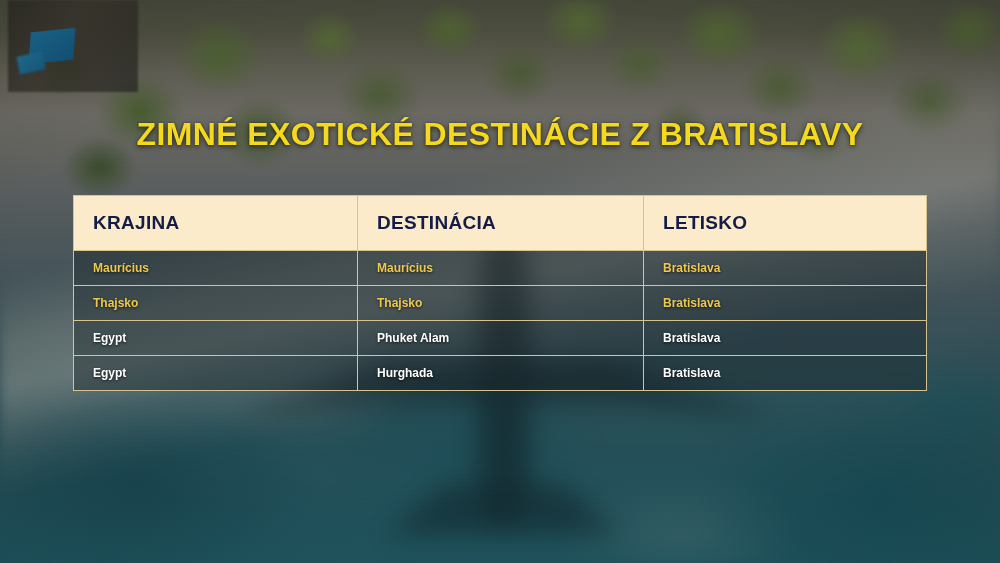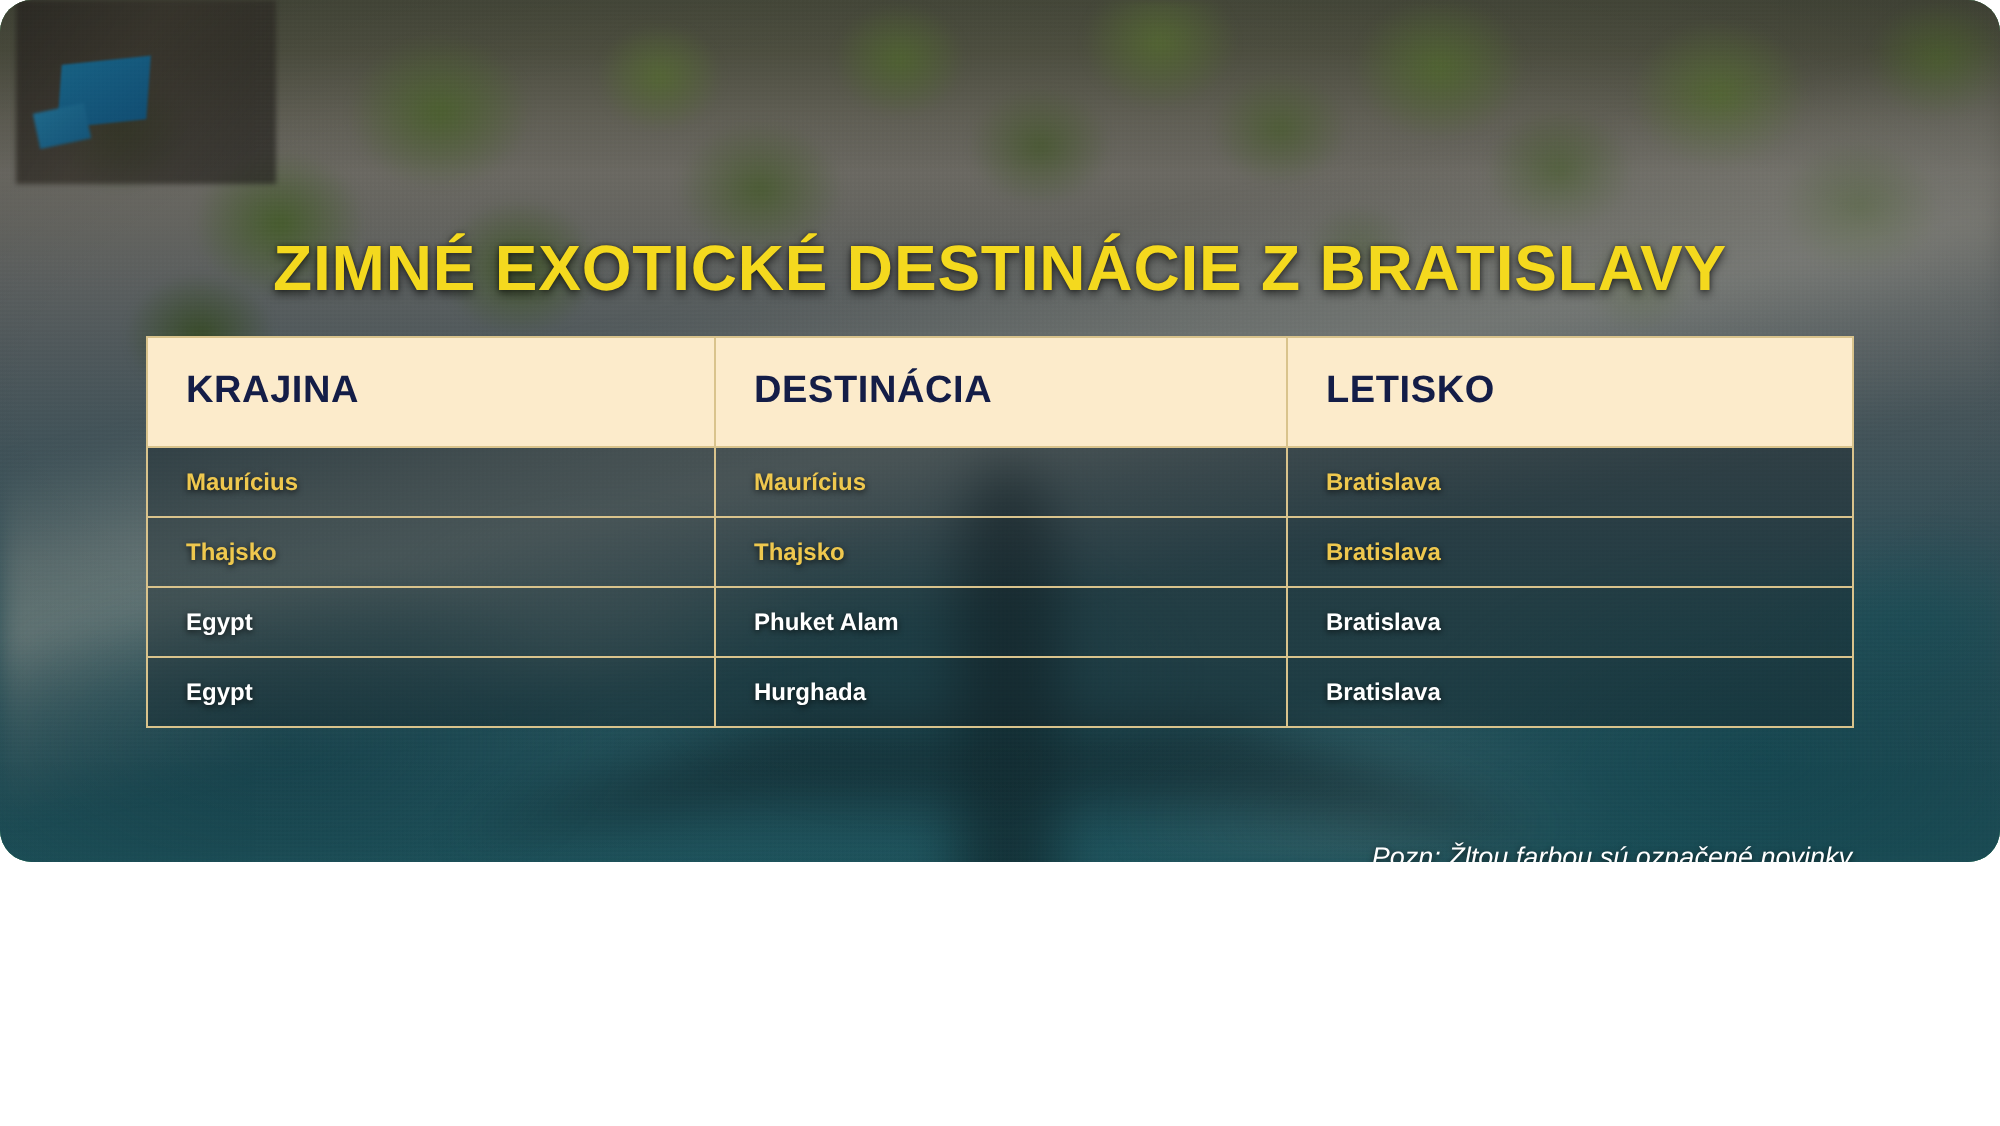--- a/index.html
+++ b/index.html
@@ -7,24 +7,23 @@
   html, body {
     width: 1000px;
     height: 563px;
     overflow: hidden;
     font-family: "Liberation Sans", sans-serif;
   }
 
   #stage {
     position: relative;
     width: 1000px;
-    height: 431px;
+    height: 563px;
     overflow: hidden;
     background: #15803d;
-    border-radius: 16px;
   }
 
   
   .bg-layer {
     position: absolute;
     inset: 0;
   }
 
   
   .bg-base {
@@ -173,21 +172,21 @@
     font-weight: bold;
     letter-spacing: 0.4px;
     color: #F4D91E;
     text-shadow: 0 2px 5px rgba(0,0,0,0.55), 0 0 2px rgba(0,0,0,0.4);
     white-space: nowrap;
   }
 
   .table-wrap {
     position: absolute;
     left: 73px;
-    top: 168px;
+    top: 195px;
     width: 853px;
   }
 
   table.dest {
     width: 100%;
     border-collapse: collapse;
     table-layout: fixed;
   }
 
   table.dest col.c1 { width: 284px; }
@@ -290,16 +289,15 @@
           </tr>
           <tr class="plain">
             <td>Egypt</td>
             <td>Hurghada</td>
             <td>Bratislava</td>
           </tr>
         </tbody>
       </table>
     </div>
 
-    <div class="footnote">Pozn: Žltou farbou sú označené novinky</div>
 
   </div>
 </div>
 
 </body></html>

